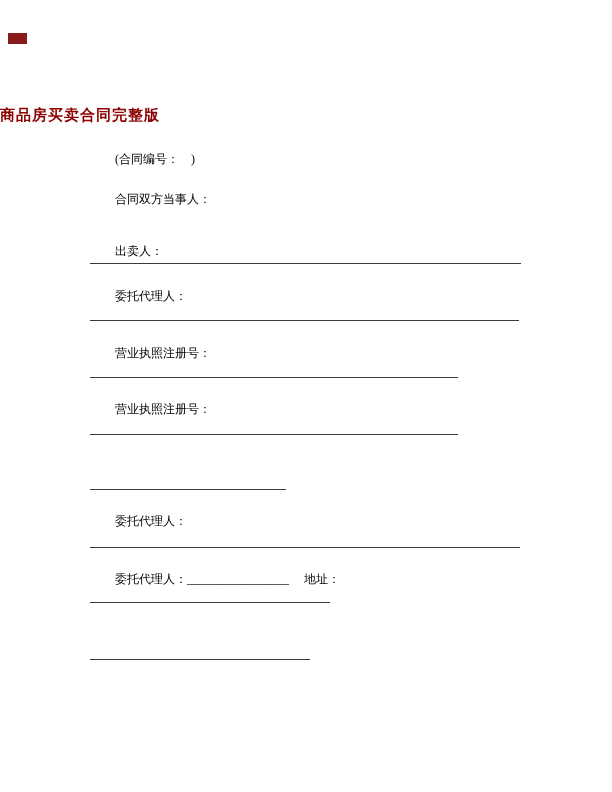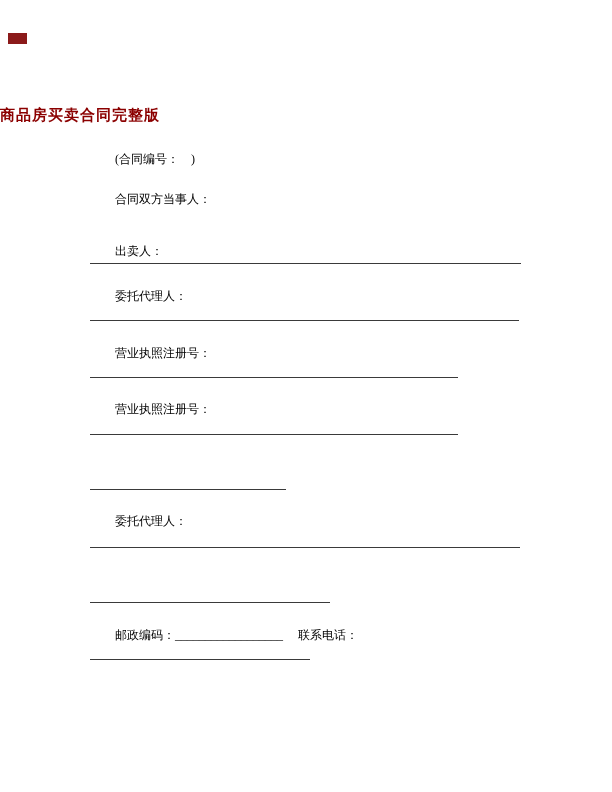--- a/index.html
+++ b/index.html
@@ -80,18 +80,18 @@
   <div class="rule rule-3"></div>
 
   <div class="line" style="top:401px">营业执照注册号：</div>
   <div class="rule rule-4"></div>
 
   <div class="rule rule-5"></div>
 
   <div class="line" style="top:513px">委托代理人：</div>
   <div class="rule rule-6"></div>
 
+  <div class="line" style="top:571px">委托代理人：_________________　 地址：</div>
   <div class="rule rule-7"></div>
 
-  <div class="line" style="top:627px">邮政编码：__________________　 联系电话：</div>
   <div class="rule rule-8"></div>
 
 </div>
 
 </body></html>

